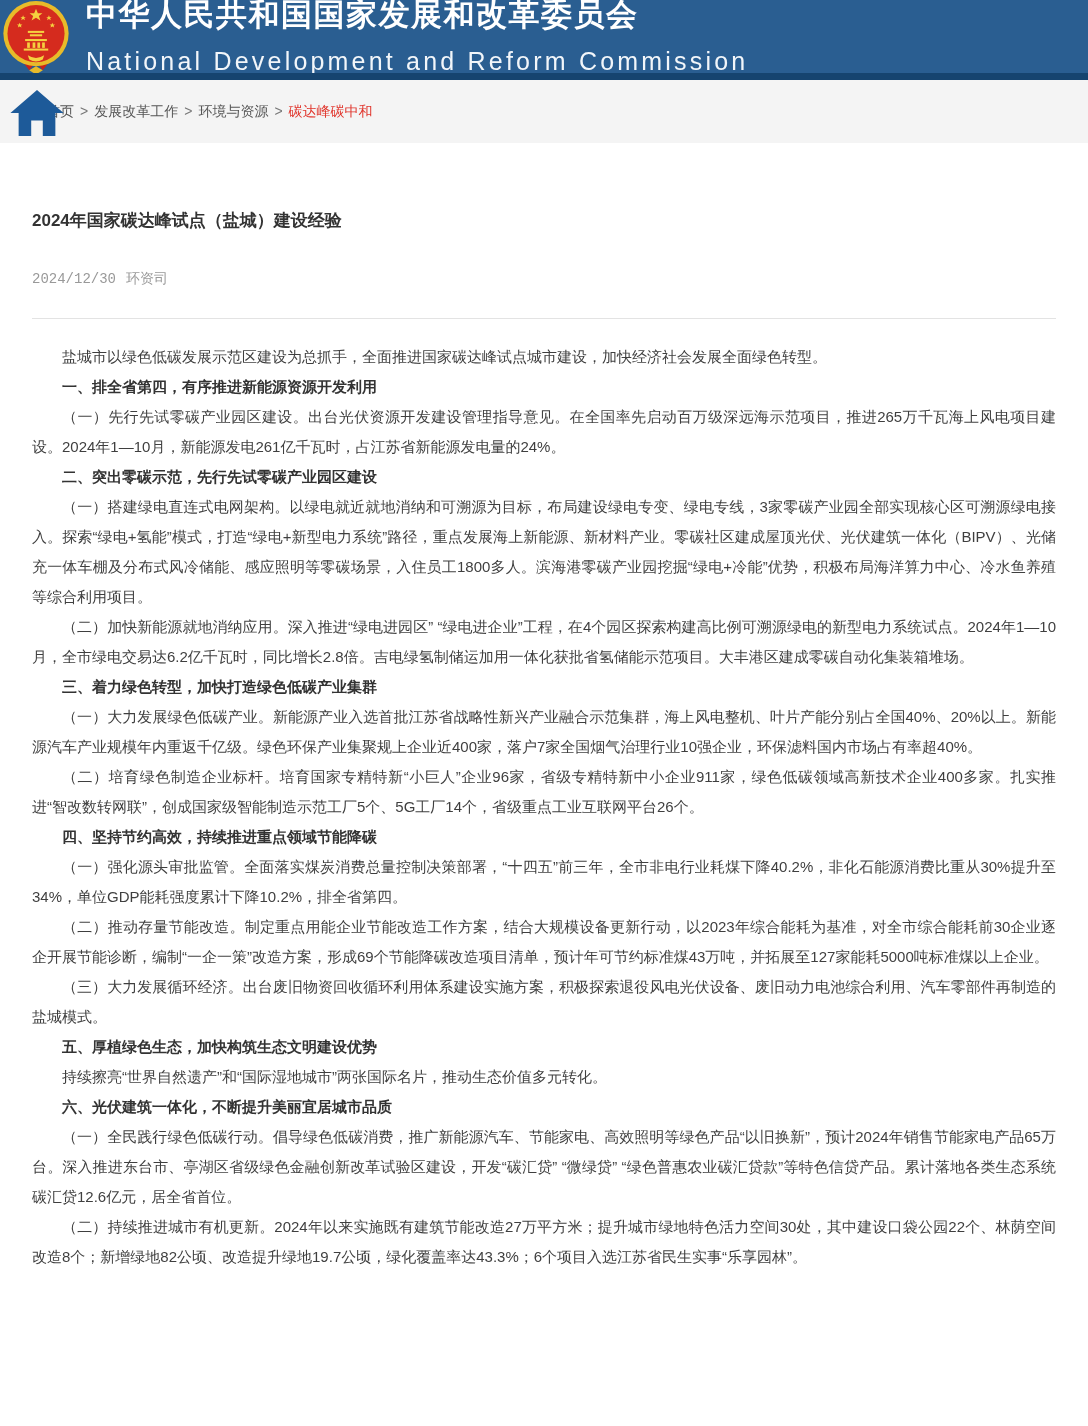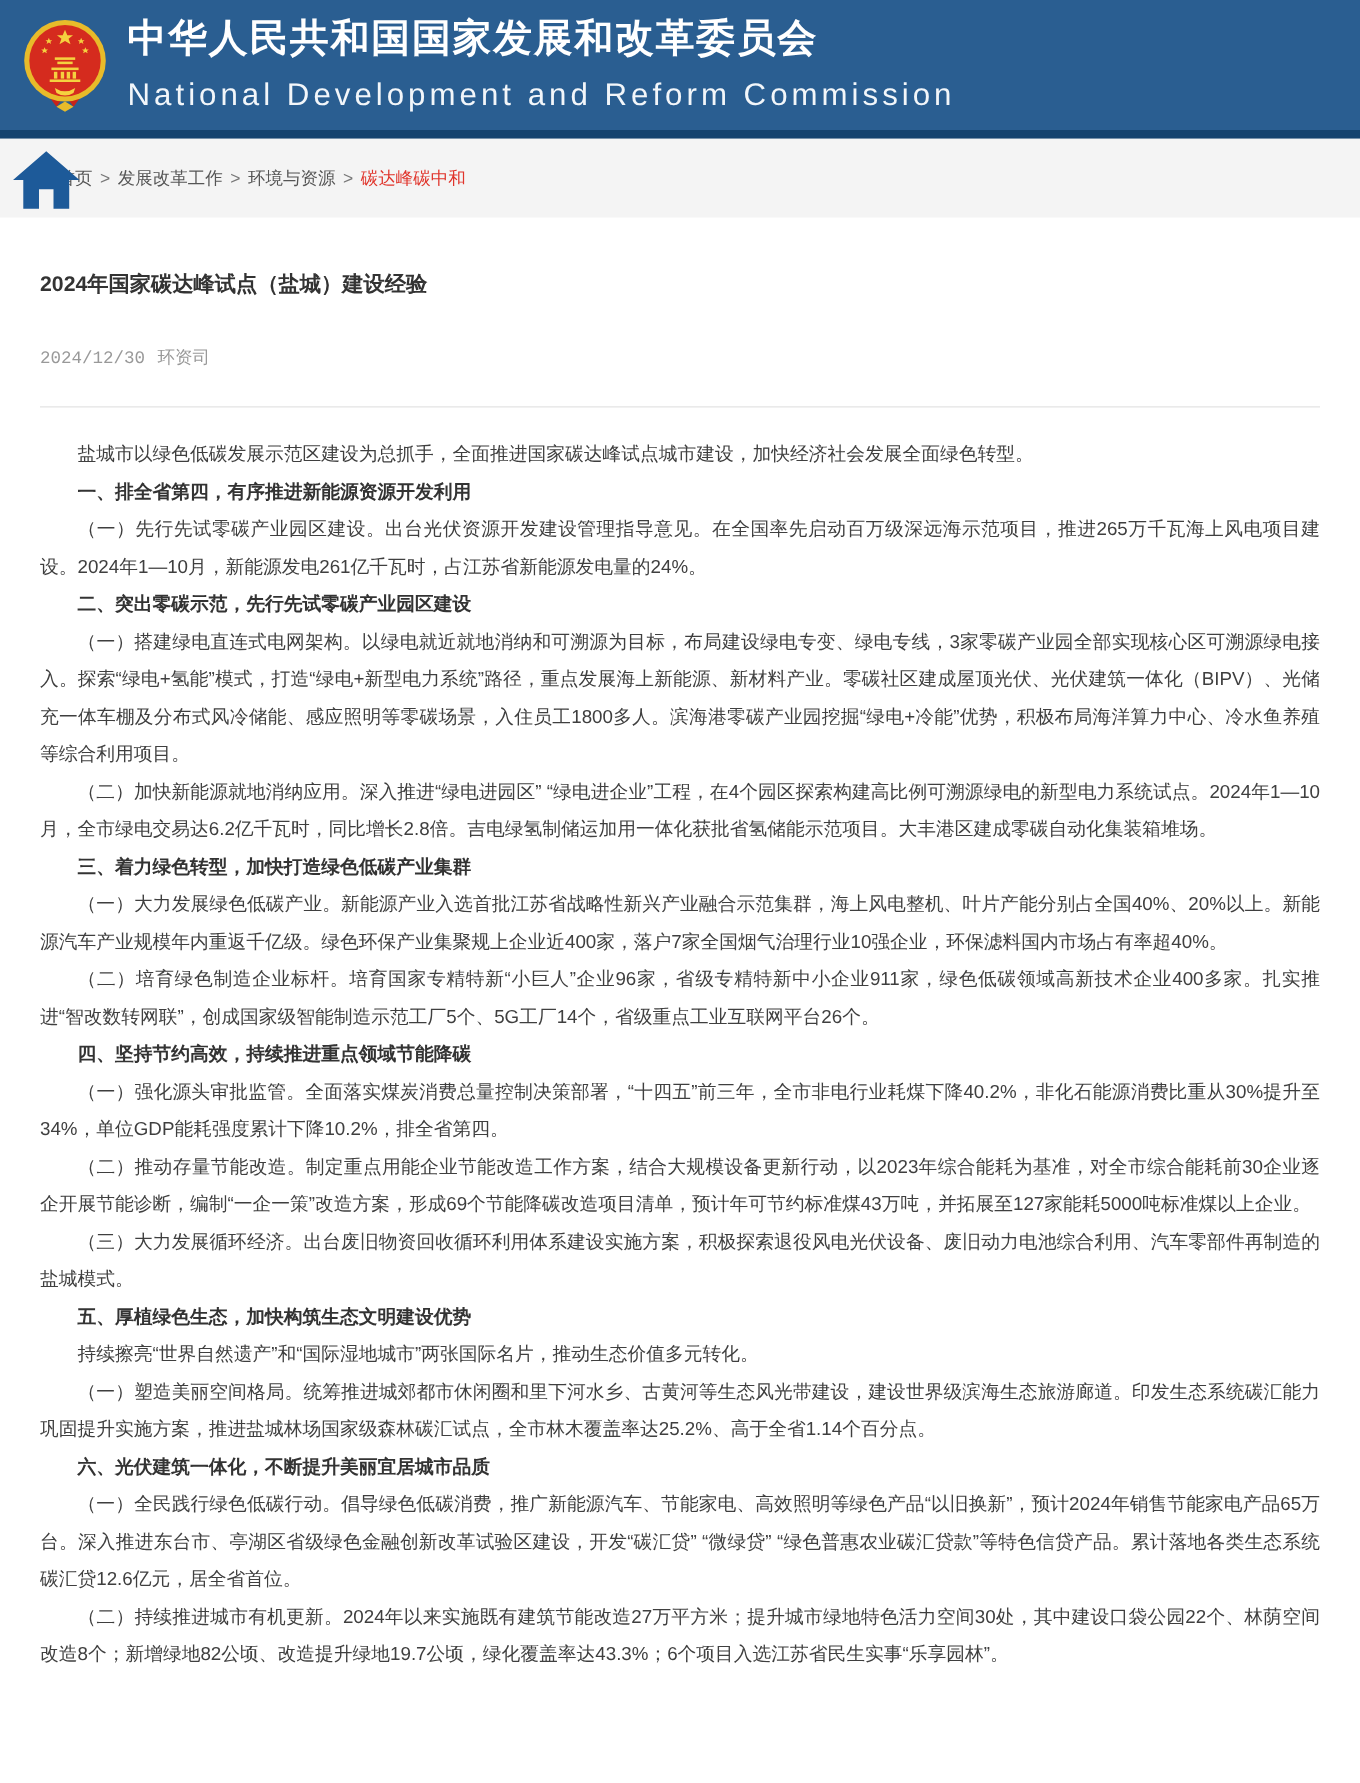--- a/index.html
+++ b/index.html
@@ -7,23 +7,23 @@
   body {
     width:1088px; min-height:1426px;
     background:#ffffff;
     font-family:"Liberation Sans","DejaVu Sans",sans-serif;
   }
   .page { display:flex; flex-direction:column; min-height:1426px; }
 
   
   .site-header {
     background:#2a5e91;
-    height:104px;
+    height:73px;
     display:flex; align-items:center;
-    padding-left:18px;
+    padding-left:2px;
   }
   .emblem-wrap { width:68px; height:76px; margin-right:16px; flex:0 0 auto; }
   .header-titles { display:flex; flex-direction:column; }
   .title-cn {
     color:#ffffff; font-size:31px; font-weight:bold;
     letter-spacing:1.5px; line-height:1.15;
   }
   .title-en {
     color:#f2f6fa; font-size:25px; font-weight:400;
     letter-spacing:3.2px; margin-top:14px;
@@ -46,21 +46,21 @@
     margin-left:46px; font-size:14px; color:#555;
     position:relative; z-index:1; white-space:nowrap;
   }
   .crumbs .sep { color:#777; margin:0 6px; }
   .crumbs a.crumb { color:#555; text-decoration:none; cursor:pointer; }
   .crumbs a.crumb.active { color:#e0342b; }
 
   
   .content { padding:0 32px; flex:1 0 auto; }
   .article-title {
-    margin-top:42px;
+    margin-top:66px;
     font-size:17px; font-weight:bold; color:#333333;
   }
   .article-meta {
     margin-top:38px;
     font-size:14px; color:#999999;
   }
   .article-meta span { margin-right:6px;font-family:Liberation Mono, monospace; }
   .divider {
     margin-top:30px;
     border:none; border-top:1px solid #e3e3e3; height:0;
@@ -140,20 +140,19 @@
         <p class="para">（二）加快新能源就地消纳应用。深入推进“绿电进园区” “绿电进企业”工程，在4个园区探索构建高比例可溯源绿电的新型电力系统试点。2024年1—10月，全市绿电交易达6.2亿千瓦时，同比增长2.8倍。吉电绿氢制储运加用一体化获批省氢储能示范项目。大丰港区建成零碳自动化集装箱堆场。</p>
         <p class="heading">三、着力绿色转型，加快打造绿色低碳产业集群</p>
         <p class="para">（一）大力发展绿色低碳产业。新能源产业入选首批江苏省战略性新兴产业融合示范集群，海上风电整机、叶片产能分别占全国40%、20%以上。新能源汽车产业规模年内重返千亿级。绿色环保产业集聚规上企业近400家，落户7家全国烟气治理行业10强企业，环保滤料国内市场占有率超40%。</p>
         <p class="para">（二）培育绿色制造企业标杆。培育国家专精特新“小巨人”企业96家，省级专精特新中小企业911家，绿色低碳领域高新技术企业400多家。扎实推进“智改数转网联”，创成国家级智能制造示范工厂5个、5G工厂14个，省级重点工业互联网平台26个。</p>
         <p class="heading">四、坚持节约高效，持续推进重点领域节能降碳</p>
         <p class="para">（一）强化源头审批监管。全面落实煤炭消费总量控制决策部署，“十四五”前三年，全市非电行业耗煤下降40.2%，非化石能源消费比重从30%提升至34%，单位GDP能耗强度累计下降10.2%，排全省第四。</p>
         <p class="para">（二）推动存量节能改造。制定重点用能企业节能改造工作方案，结合大规模设备更新行动，以2023年综合能耗为基准，对全市综合能耗前30企业逐企开展节能诊断，编制“一企一策”改造方案，形成69个节能降碳改造项目清单，预计年可节约标准煤43万吨，并拓展至127家能耗5000吨标准煤以上企业。</p>
         <p class="para">（三）大力发展循环经济。出台废旧物资回收循环利用体系建设实施方案，积极探索退役风电光伏设备、废旧动力电池综合利用、汽车零部件再制造的盐城模式。</p>
         <p class="heading">五、厚植绿色生态，加快构筑生态文明建设优势</p>
         <p class="para">持续擦亮“世界自然遗产”和“国际湿地城市”两张国际名片，推动生态价值多元转化。</p>
-        <p class="para">（一）塑造美丽空间格局。统筹推进城郊都市休闲圈和里下河水乡、古黄河等生态风光带建设，建设世界级滨海生态旅游廊道。印发生态系统碳汇能力巩固提升实施方案，推进盐城林场国家级森林碳汇试点，全市林木覆盖率达25.2%、高于全省1.14个百分点。</p>
         <p class="heading">六、光伏建筑一体化，不断提升美丽宜居城市品质</p>
         <p class="para">（一）全民践行绿色低碳行动。倡导绿色低碳消费，推广新能源汽车、节能家电、高效照明等绿色产品“以旧换新”，预计2024年销售节能家电产品65万台。深入推进东台市、亭湖区省级绿色金融创新改革试验区建设，开发“碳汇贷” “微绿贷” “绿色普惠农业碳汇贷款”等特色信贷产品。累计落地各类生态系统碳汇贷12.6亿元，居全省首位。</p>
         <p class="para">（二）持续推进城市有机更新。2024年以来实施既有建筑节能改造27万平方米；提升城市绿地特色活力空间30处，其中建设口袋公园22个、林荫空间改造8个；新增绿地82公顷、改造提升绿地19.7公顷，绿化覆盖率达43.3%；6个项目入选江苏省民生实事“乐享园林”。</p>
       </div>
   </div>
 
 </div>
 
 </body></html>

